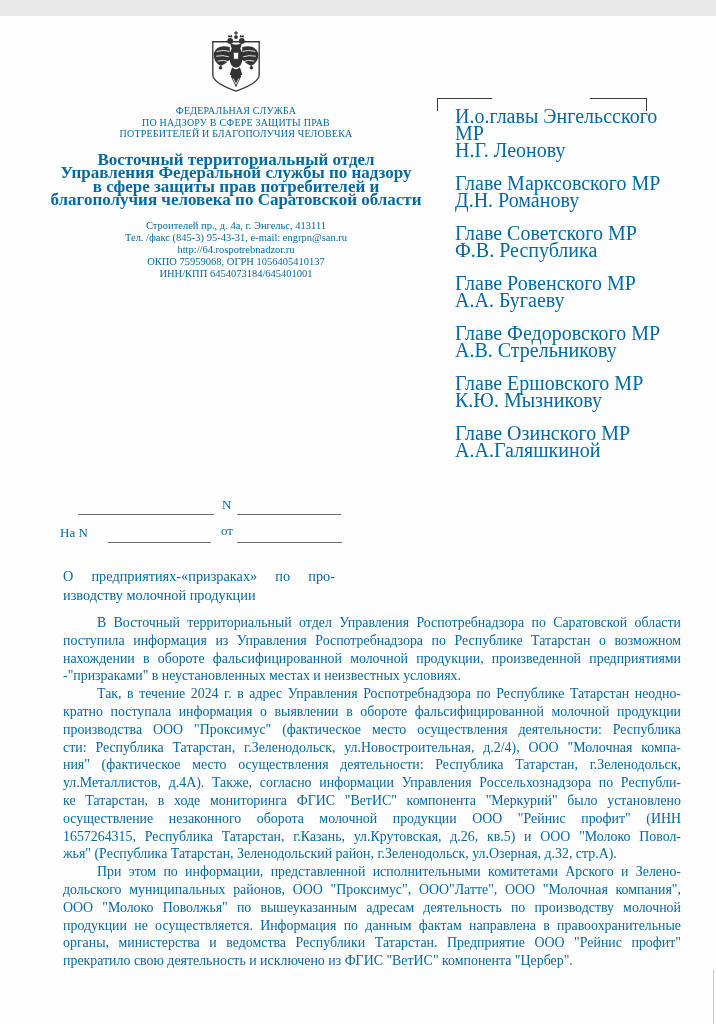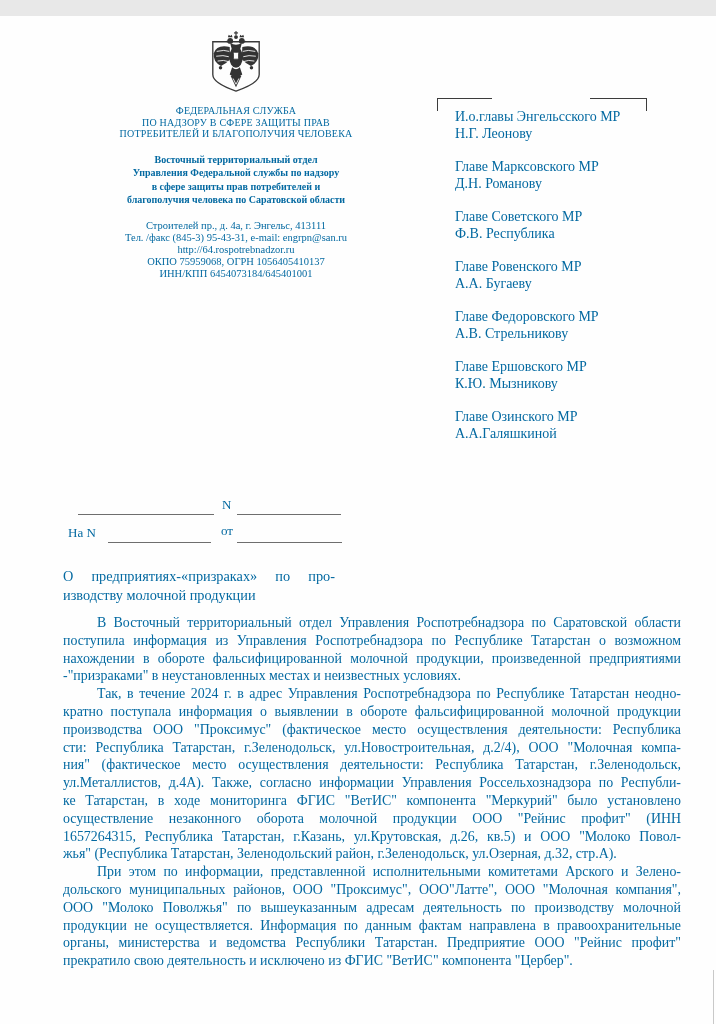--- a/index.html
+++ b/index.html
@@ -12,29 +12,29 @@
     color:#0369a1;
     overflow:hidden;
   }
   
   .letterhead{
     position:absolute;left:50px;top:14px;width:372px;
     text-align:center;
   }
   .emblem{display:inline-block;}
   .fed-service{margin-top:5px;font-size:10px;line-height:11.5px;letter-spacing:.2px;}
-  .dept{margin-top:13px;font-size:10px;font-weight:bold;line-height:13.5px;text-align:center;}
+  .dept{margin-top:13px;font-size:17px;font-weight:bold;line-height:13.5px;text-align:center;}
   .contact{margin-top:13px;font-size:10.5px;line-height:12px;}
   
   .stamp-corner{position:absolute;top:82px;width:54px;height:12px;}
   .stamp-corner.left{left:437px;border-left:1px solid #3c3c3c;border-top:1px solid #3c3c3c;}
   .stamp-corner.right{left:590px;width:56px;border-right:1px solid #3c3c3c;border-top:1px solid #3c3c3c;}
   .addressees{
     position:absolute;left:455px;top:92px;width:230px;
-    font-size:14px;line-height:17px;
+    font-size:20px;line-height:17px;
   }
   .addr-pair{margin-bottom:16px;}
   
   .refline{position:absolute;border-bottom:1px solid #6e6e6e;height:1px;}
   .reflabel{position:absolute;font-size:13px;line-height:14px;}
   
   .subject{
     position:absolute;left:63px;top:551px;width:272px;
     font-size:14.3px;line-height:18.5px;
   }
@@ -152,21 +152,21 @@
       </div>
       <div class="addr-pair">
         <div>Главе Озинского МР</div>
         <div>А.А.Галяшкиной</div>
       </div>
     </div>
 
   <div class="refline" style="left:78px;top:497px;width:136px;"></div>
   <span class="reflabel" style="left:222px;top:482px;">N</span>
   <div class="refline" style="left:237px;top:497px;width:104px;"></div>
-  <span class="reflabel" style="left:68px;top:510px;">На N</span>
+  <span class="reflabel" style="left:60px;top:510px;">На N</span>
   <div class="refline" style="left:108px;top:525px;width:103px;"></div>
   <span class="reflabel" style="left:221px;top:508px;">от</span>
   <div class="refline" style="left:237px;top:525px;width:105px;"></div>
 
   <div class="subject">
       <div class="ln">О предприятиях-«призраках» по про-</div>
       <div class="ln">изводству молочной продукции</div>
     </div>
 
   <div class="body-text" id="body-text">

